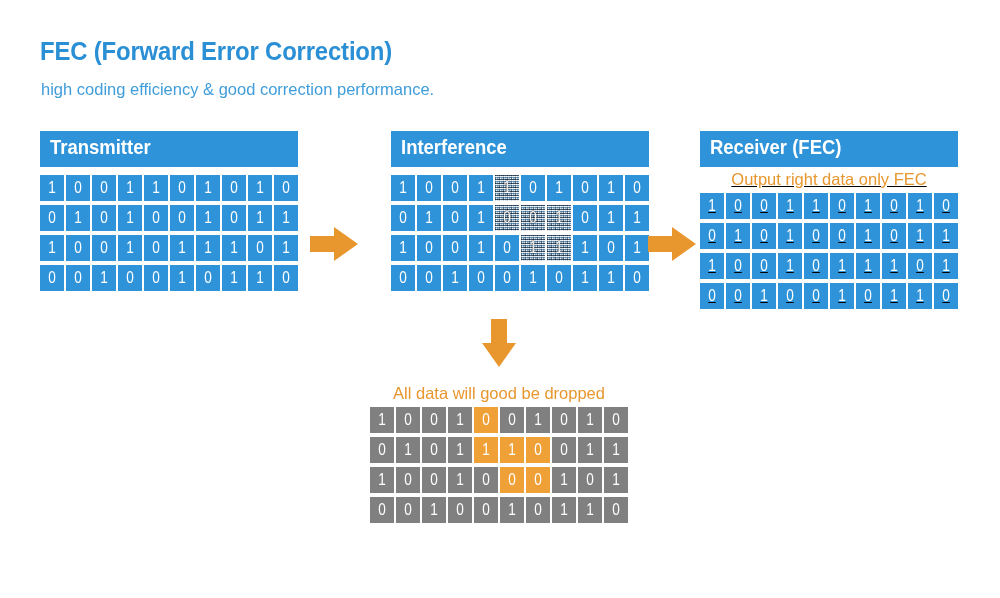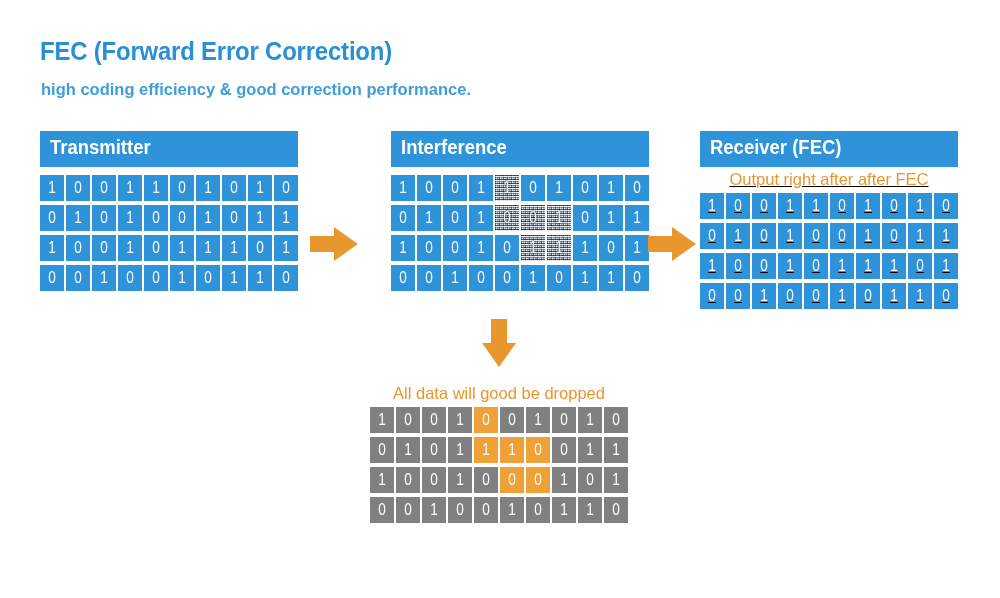--- a/index.html
+++ b/index.html
@@ -28,21 +28,20 @@
     transform: scaleX(0.92);
     transform-origin: left center;
   }
   #subtitle {
     position: absolute;
     left: 41px;
     top: 80px;
     font-size: 16.5px;
     color: #3f9ddb;
     white-space: nowrap;
-    font-weight: bold;
   }
 
   
   .panel {
     position: absolute;
   }
   .panel-header {
     height: 36px;
     background: #2e93d9;
     color: #ffffff;
@@ -443,21 +442,21 @@
           <i>0</i>
         </div>
       </div>
     </div>
 </div>
 
 <div class="panel" id="panel-receiver-fec" style="left:700px; top:131px; width:258px;text-decoration:underline;">
   <div class="panel-header">
     <span>Receiver (FEC)</span>
   </div>
-  <div class="panel-note">Output right after after FEC</div>
+  <div class="panel-note">Output right data only FEC</div>
   <div class="bitgrid" id="grid-receiver-fec" style="margin-top:2px;">
       <div class="bitrow">
         <div class="bit blue">
           <i>1</i>
         </div>
         <div class="bit blue">
           <i>0</i>
         </div>
         <div class="bit blue">
           <i>0</i>

